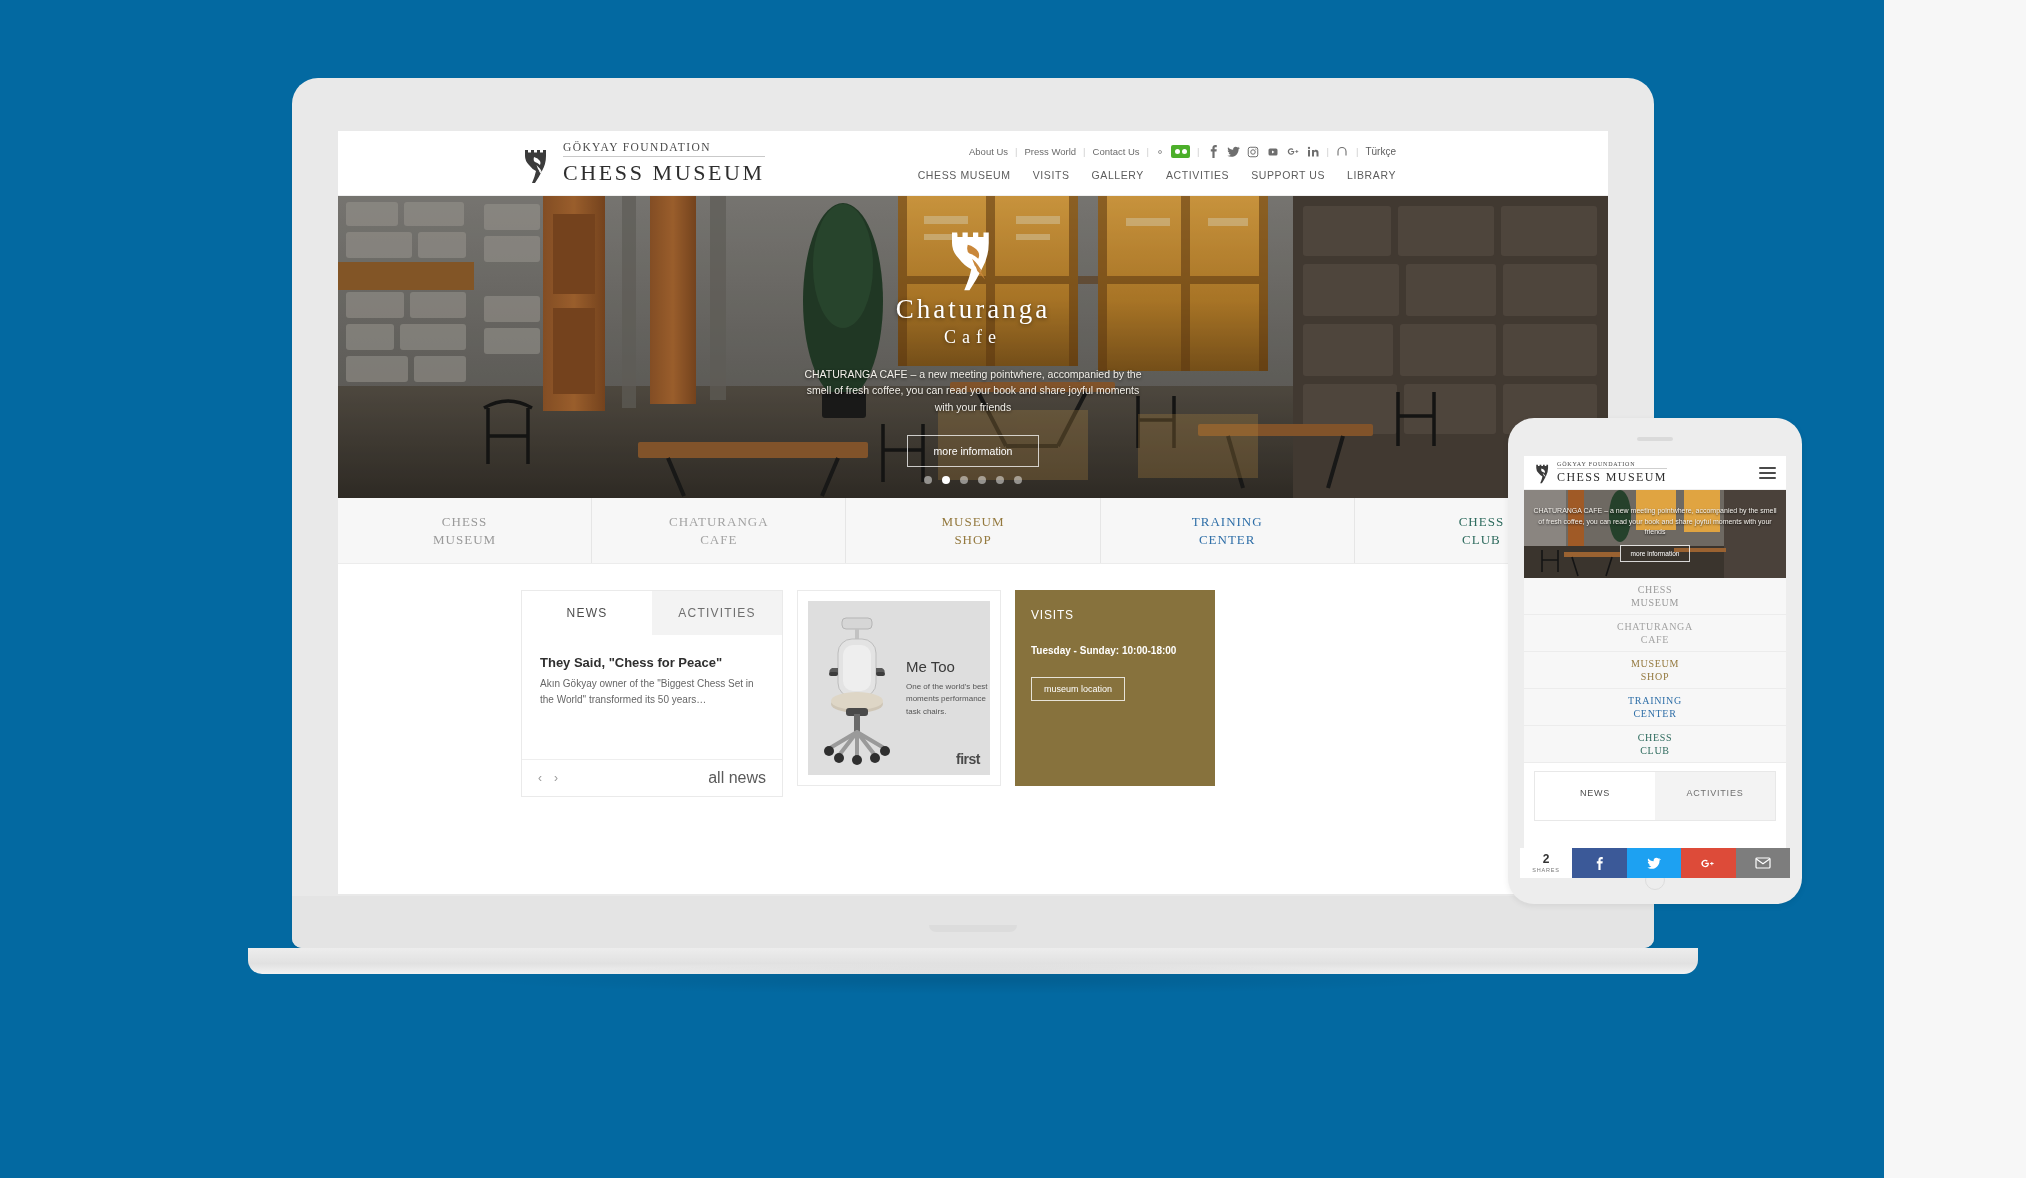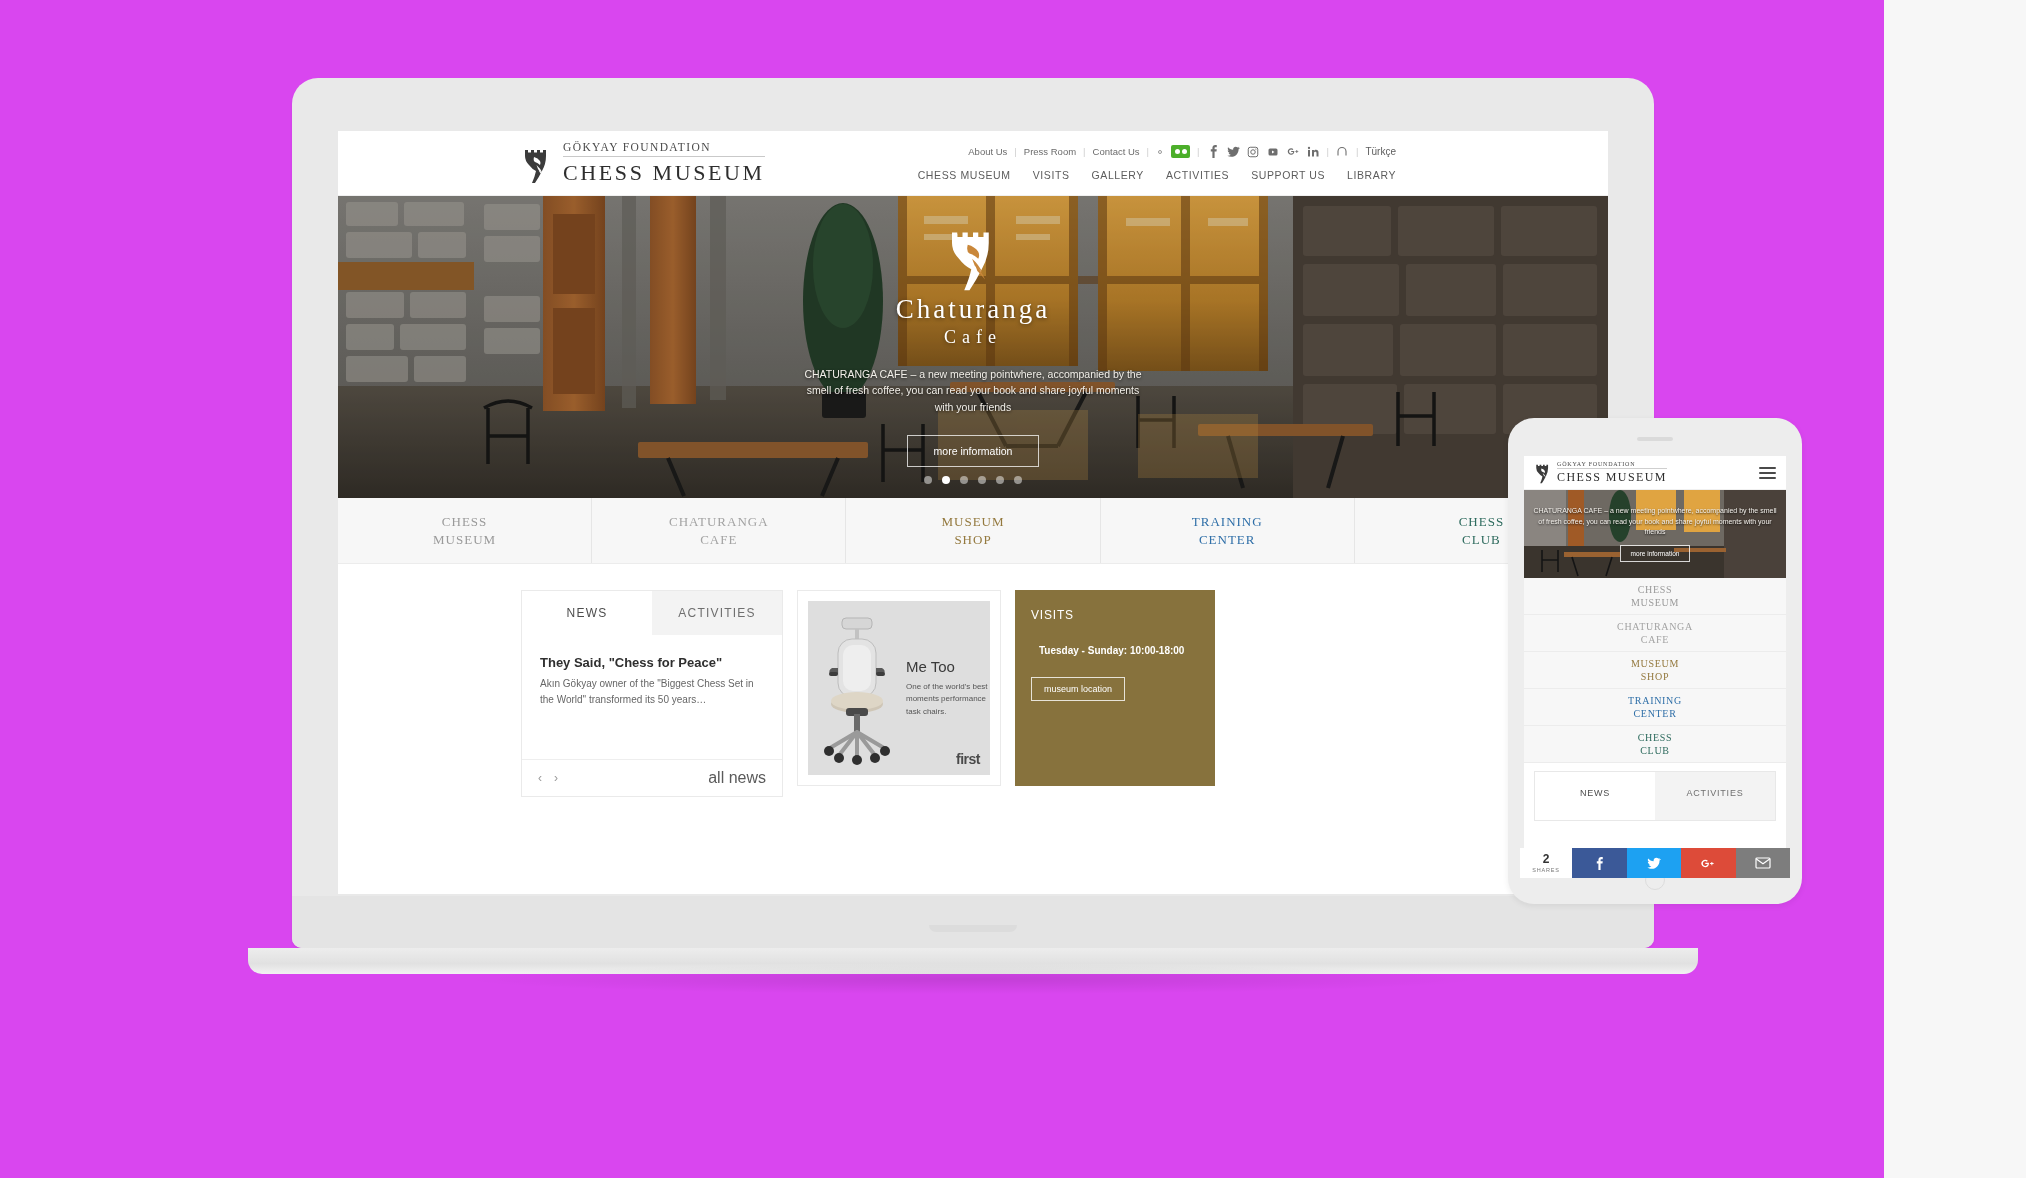--- a/index.html
+++ b/index.html
@@ -3,21 +3,21 @@
 <meta charset="utf-8">
 <title>Chess Museum Responsive Mockup</title>
 <style>
   * { box-sizing: border-box; margin: 0; padding: 0; }
   html, body {
     width: 2026px; height: 1178px;
     overflow: hidden;
     background: #f7f7f7;
     font-family: "Liberation Sans", sans-serif;
   }
-  .stage { position: relative; width: 1884px; height: 1178px; background: #d946ef; }
+  .stage { position: relative; width: 1884px; height: 1178px; background: #0369a1; }
 
   
   .laptop { position: absolute; left: 292px; top: 78px; width: 1362px; height: 870px; }
   .laptop-body {
     position: absolute; inset: 0;
     background: #e9e9e9;
     border-radius: 26px 26px 10px 10px;
     box-shadow: 0 2px 3px rgba(0,0,0,0.05);
   }
   .laptop-screen {
@@ -154,21 +154,21 @@
   .ad-copy { padding-left: 6px; }
   .ad-head { font-size: 15px; color: #3a3a3a; margin-bottom: 6px; }
   .ad-sub { font-size: 8px; color: #555; line-height: 1.55; }
   .ad-brand {
     position: absolute; right: 10px; bottom: 8px;
     font-size: 14px; font-weight: bold; color: #4a4a4a; letter-spacing: -0.5px;
   }
 
   .panel-visits { width: 200px; background: #87723d; color: #fff; padding: 18px 16px 18px 16px; min-height: 196px; }
   .visits-title { font-size: 12px; letter-spacing: 0.8px; margin-bottom: 20px; }
-  .visits-hours { font-size: 10px; font-weight: bold; line-height: 1.7; margin-left: 8px; }
+  .visits-hours { font-size: 10px; font-weight: bold; line-height: 1.7; }
   .visits-text { font-size: 10px; line-height: 1.7; }
   .visits-btn {
     margin-top: 18px; display: inline-block; border: 1px solid rgba(255,255,255,0.8);
     padding: 6px 12px; font-size: 9px; color: #fff; cursor: pointer; background: transparent;
   }
 
   
   .phone { position: absolute; left: 1508px; top: 418px; width: 294px; height: 486px; }
   .phone-body {
     position: absolute; inset: 0; background: #ededed; border-radius: 26px;
@@ -248,21 +248,21 @@
           </svg>
           <div class="brand-text">
             <div class="brand-sub">GÖKYAY FOUNDATION</div>
             <div class="brand-main">CHESS MUSEUM</div>
           </div>
         </div>
 
         <div class="util-nav">
           <a class="util-link" href="#">About Us</a>
           <span class="util-sep">|</span>
-          <a class="util-link" href="#">Press Room</a>
+          <a class="util-link" href="#">Press World</a>
           <span class="util-sep">|</span>
           <a class="util-link" href="#">Contact Us</a>
           <span class="util-sep">|</span>
 
           <span class="util-dot"></span>
 
           <span class="tripadv">
               <i></i>
               <i></i>
             </span>

